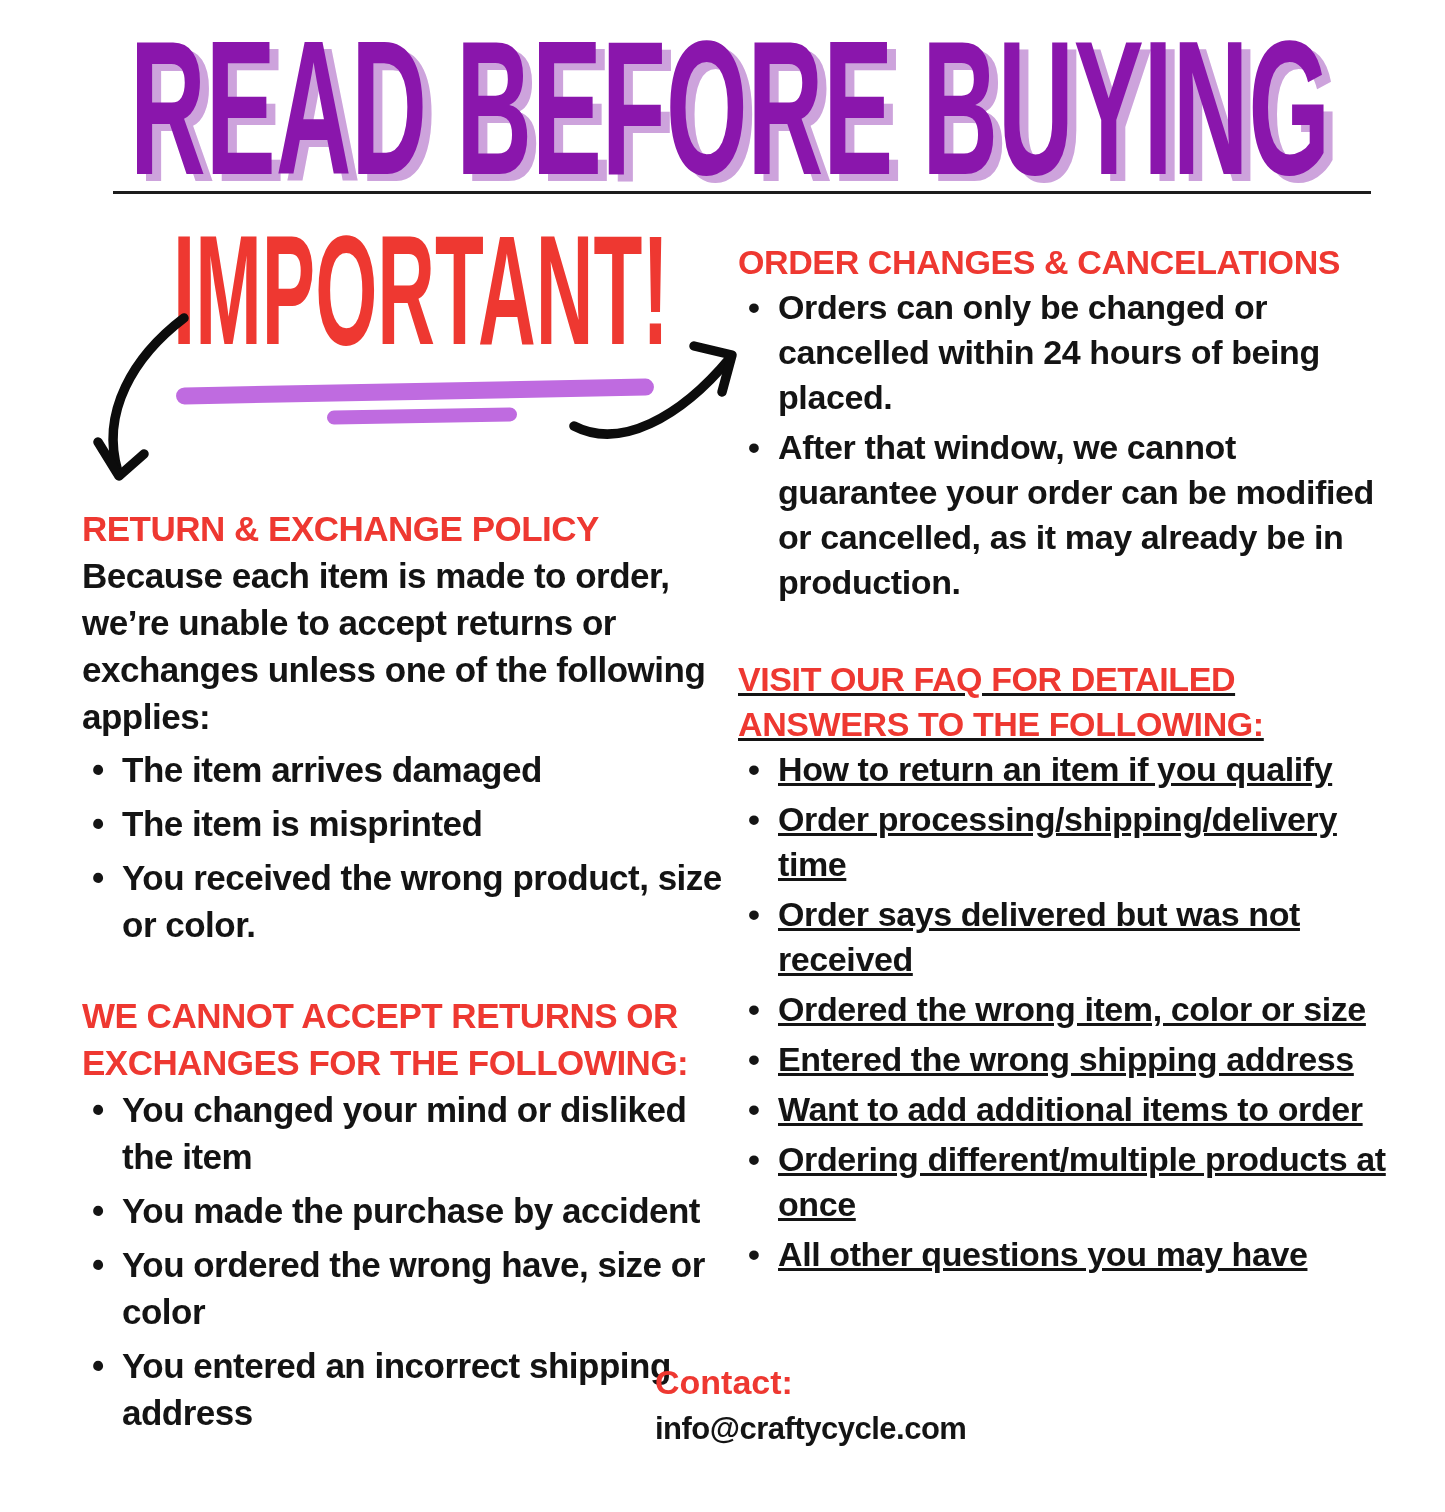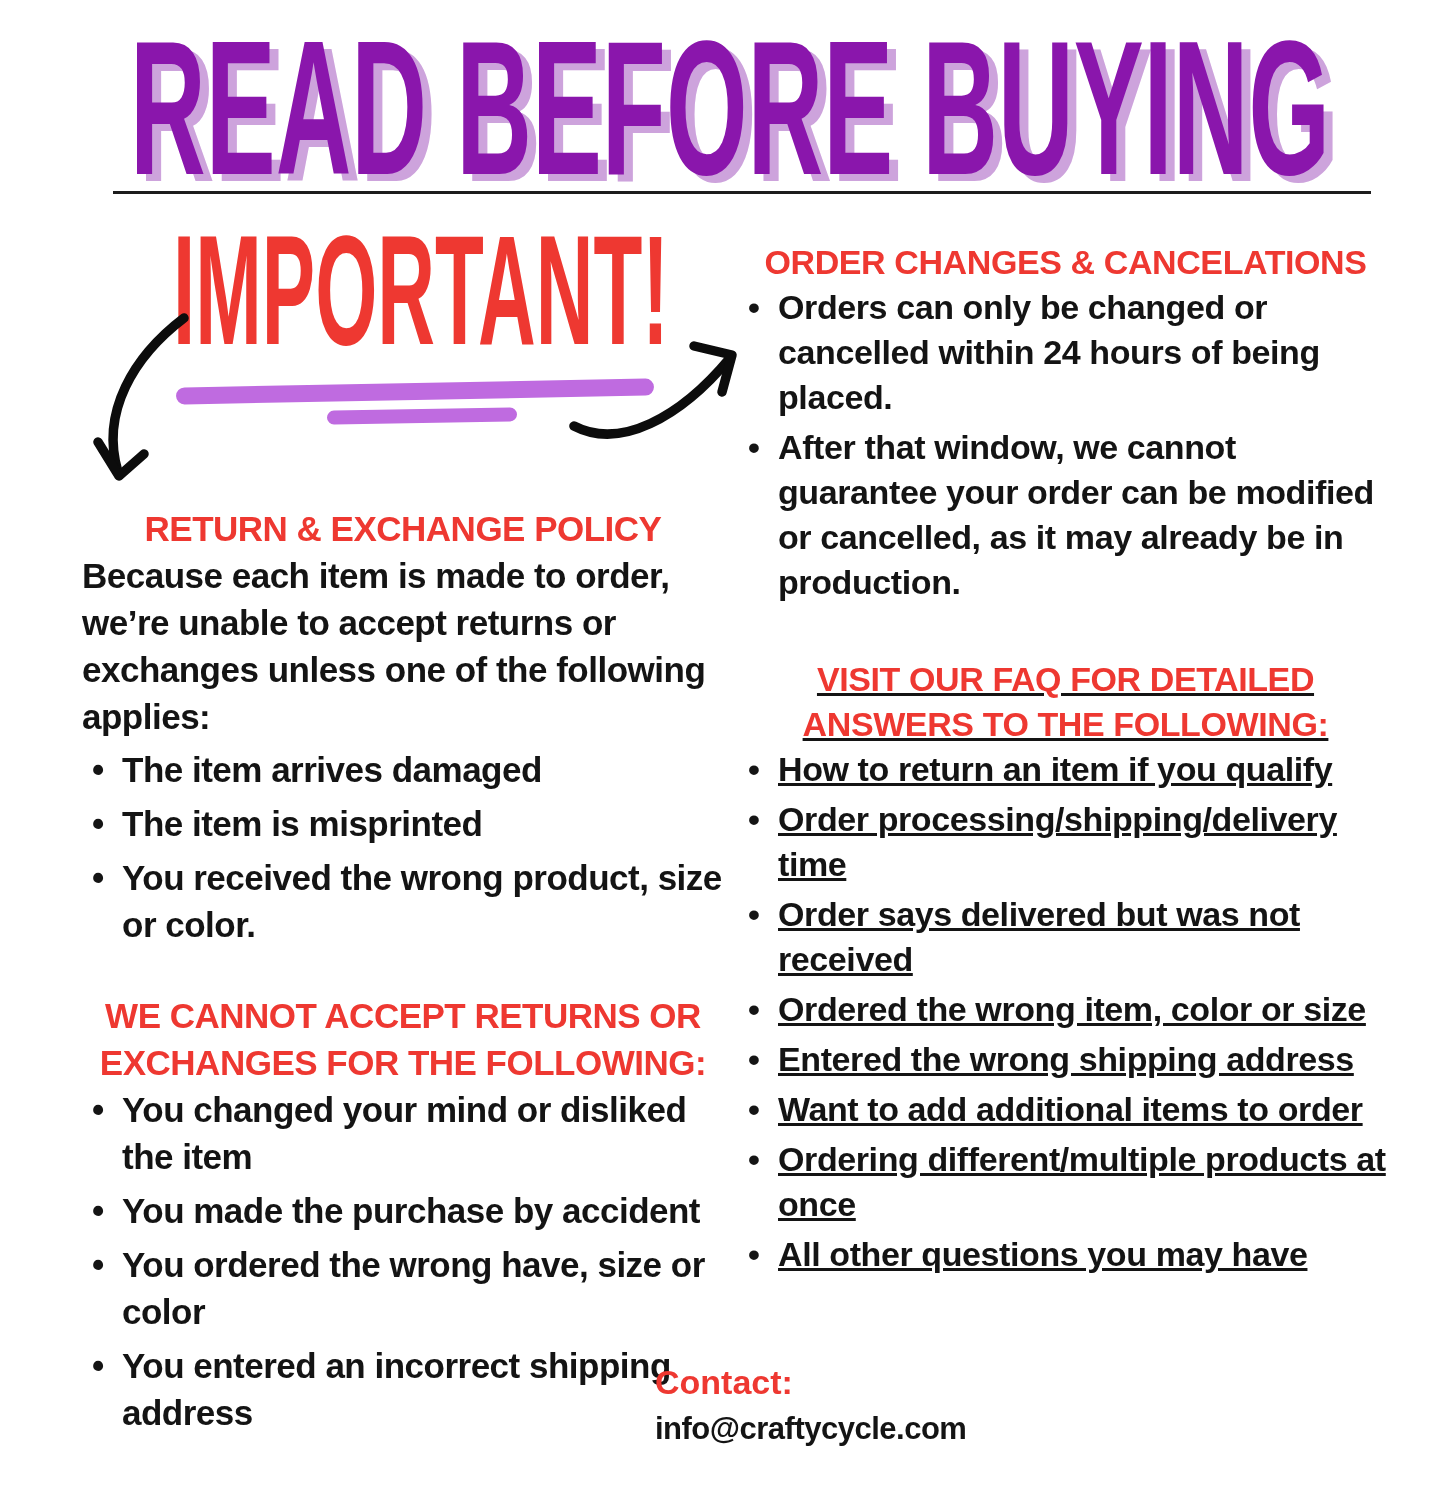--- a/index.html
+++ b/index.html
@@ -23,21 +23,21 @@
   .hl-1{left:176px;top:383px;width:478px;height:17px;transform:rotate(-1.1deg);}
   .hl-2{left:327px;top:409px;width:190px;height:14px;transform:rotate(-1deg);}
 
   .arrow{position:absolute;}
   .arrow path{fill:none;stroke:#0c0c0c;stroke-width:9.5;stroke-linecap:round;stroke-linejoin:round;}
 
   
   .col{position:absolute;color:var(--text-black);font-weight:bold;}
   .col-left{left:82px;top:505px;width:642px;font-size:35px;line-height:47px;letter-spacing:-0.5px;}
   .col-right{left:738px;top:240px;width:655px;font-size:34px;line-height:45px;letter-spacing:-0.4px;}
-  .red-h{color:var(--accent-red);text-align:center;}
+  .red-h{color:var(--accent-red);}
   .intro{margin-bottom:6px;}
   .blist{list-style:none;}
   .blist li{position:relative;padding-left:40px;margin-bottom:7px;}
   .col-right .blist li{margin-bottom:5px;}
   .blist li::before{content:"\2022";position:absolute;left:10px;top:0;}
   .sec-gap-left{margin-top:44px;}
   .sec-gap-right{margin-top:52px;text-decoration:underline;}
 
   
   .contact{position:absolute;left:655px;top:1360px;width:600px;text-align:left;color:var(--text-black);font-weight:bold;}

